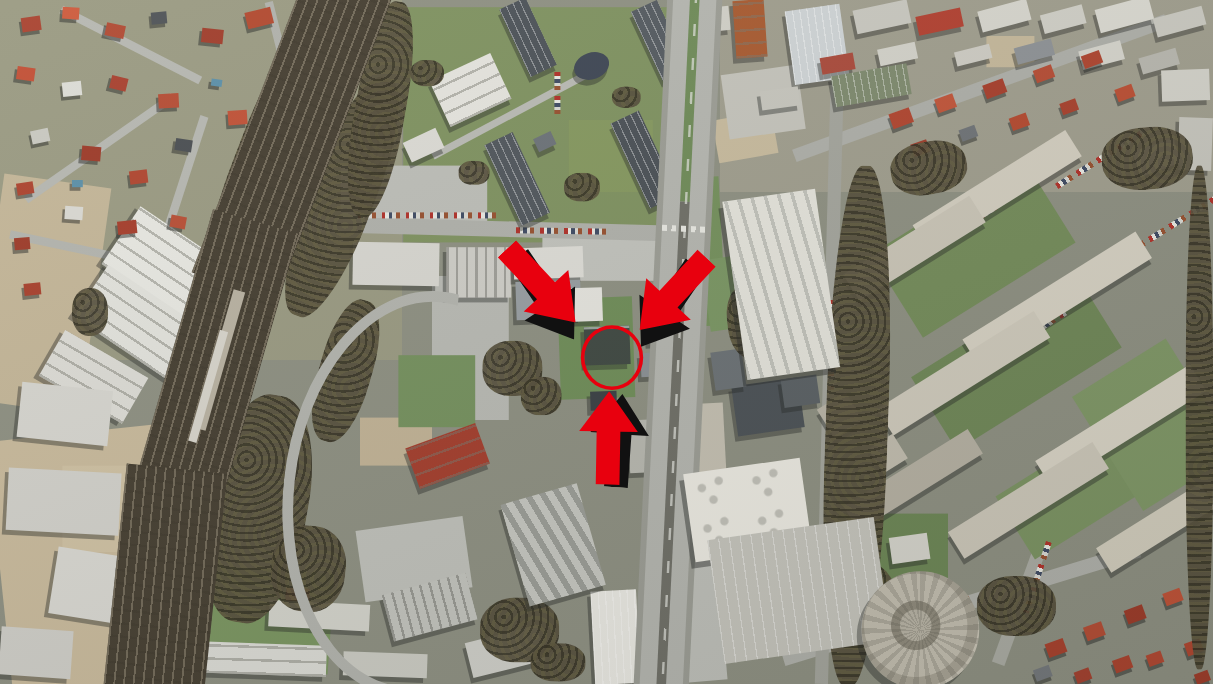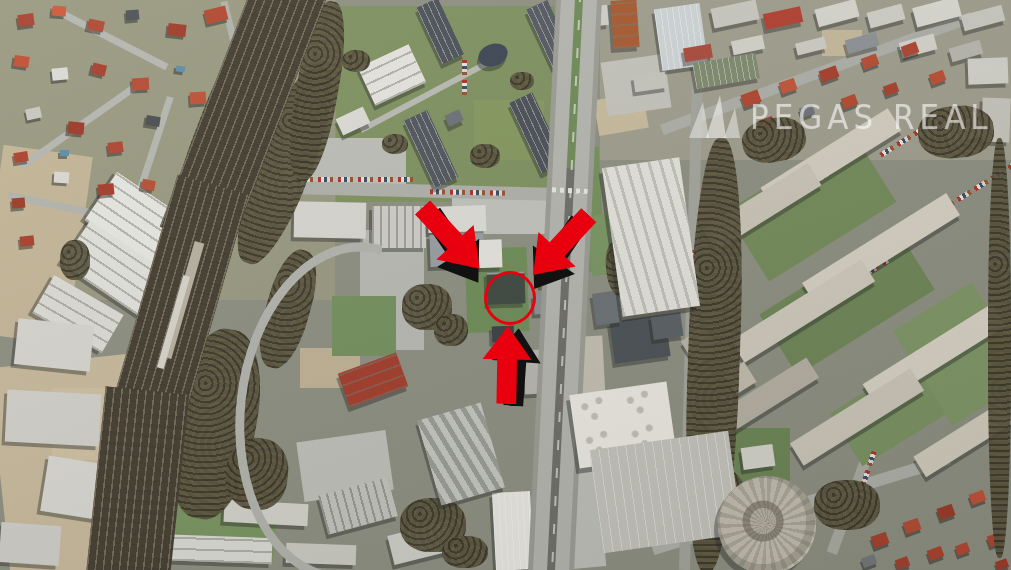--- a/index.html
+++ b/index.html
@@ -283,28 +283,20 @@
   <div id="factory-sawtooth" class="lmk"></div>
   <div id="store" class="lmk"></div>
   <div id="parking-lot" class="lmk"></div>
   <div id="gasometer" class="lmk">
       <div class="spokes"></div>
     </div>
   <div id="circled-building" class="lmk"></div>
 
   <div id="tint-overlay" class="abs"></div>
 
-  <div id="watermark" class="abs">
-    <svg width="52" height="44" viewBox="0 0 52 44">
-      <polygon points="1,43 15,7 21,43" fill="rgba(255,255,255,0.42)"></polygon>
-      <polygon points="18,43 32,0 38,43" fill="rgba(255,255,255,0.5)"></polygon>
-      <polygon points="36,43 47,13 52,43" fill="rgba(255,255,255,0.42)"></polygon>
-    </svg>
-    <span class="wm-text">PEGAS REAL</span>
-  </div>
 
   <div class="arrow-wrap" style="left:424px;top:196px;width:54px;height:84px;transform:rotate(137deg);">
     <div class="ar" style="background:#111;transform:translate(4px,-10px) rotate(9deg);"></div>
     <div class="ar" style="background:#e8000e;"></div>
   </div>
   <div class="arrow-wrap" style="left:534px;top:204px;width:54px;height:82px;transform:rotate(-137deg);">
     <div class="ar" style="background:#111;transform:translate(-4px,-10px) rotate(-9deg);"></div>
     <div class="ar" style="background:#e8000e;"></div>
   </div>
   <div class="arrow-wrap" style="left:481px;top:326px;width:52px;height:78px;transform:rotate(1deg);">

